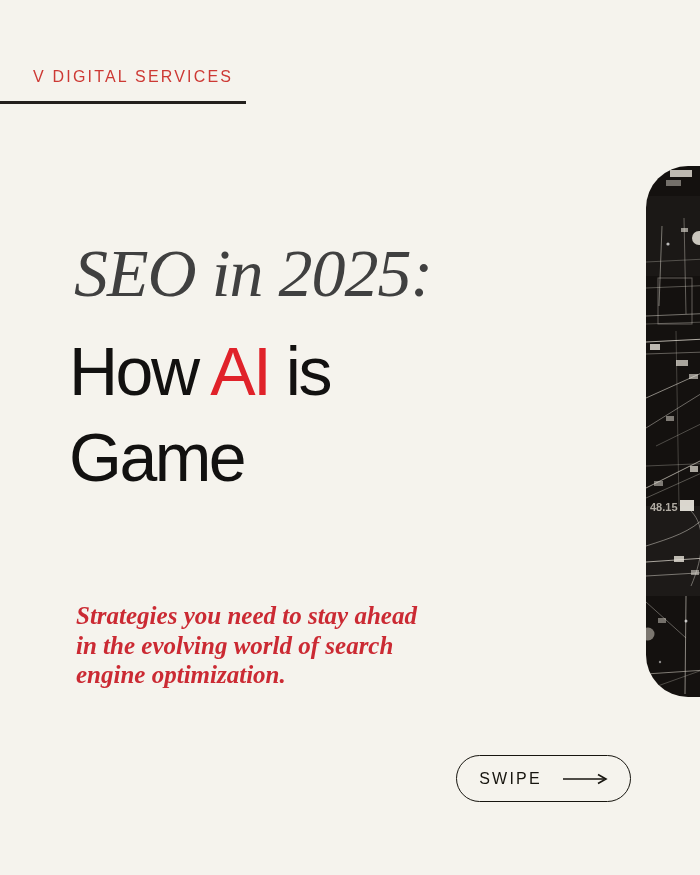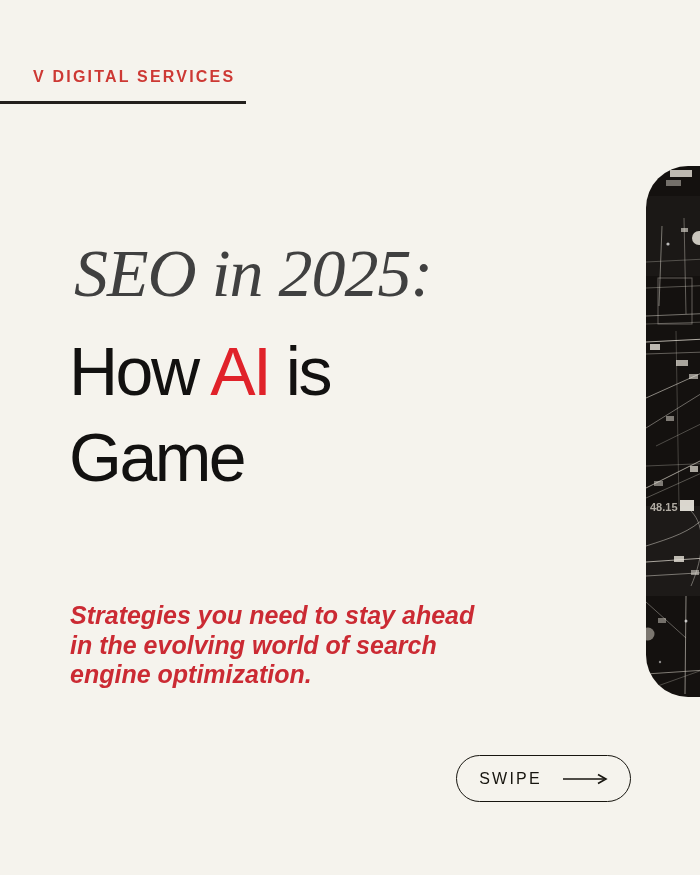--- a/index.html
+++ b/index.html
@@ -9,21 +9,21 @@
     height: 875px;
     background: #f5f3ed;
     overflow: hidden;
     font-family: "Liberation Sans", sans-serif;
   }
   .brand {
     position: absolute;
     left: 33px;
     top: 68px;
     font-size: 16px;
-    font-weight: 700;
+    font-weight: 400;
     letter-spacing: 2.2px;
     color: #cd3934;
   }
   .brand-rule {
     position: absolute;
     left: 0;
     top: 101px;
     width: 246px;
     height: 3px;
     background: #23201d;
@@ -46,23 +46,23 @@
     font-size: 68px;
     line-height: 86px;
     letter-spacing: -2.5px;
     font-weight: 500;
     color: #121110;
     white-space: nowrap;
   }
   .title .accent { color: #e0222a; }
   .subtitle {
     position: absolute;
-    left: 70px;
+    left: 76px;
     top: 601px;
-    font-family: Liberation Sans, sans-serif;
+    font-family: Liberation Serif, serif;
     font-style: italic;
     font-weight: 700;
     font-size: 25px;
     line-height: 29.5px;
     color: #cb2a33;
     white-space: pre-line;
   }
   .cta {
     position: absolute;
     left: 456px;

